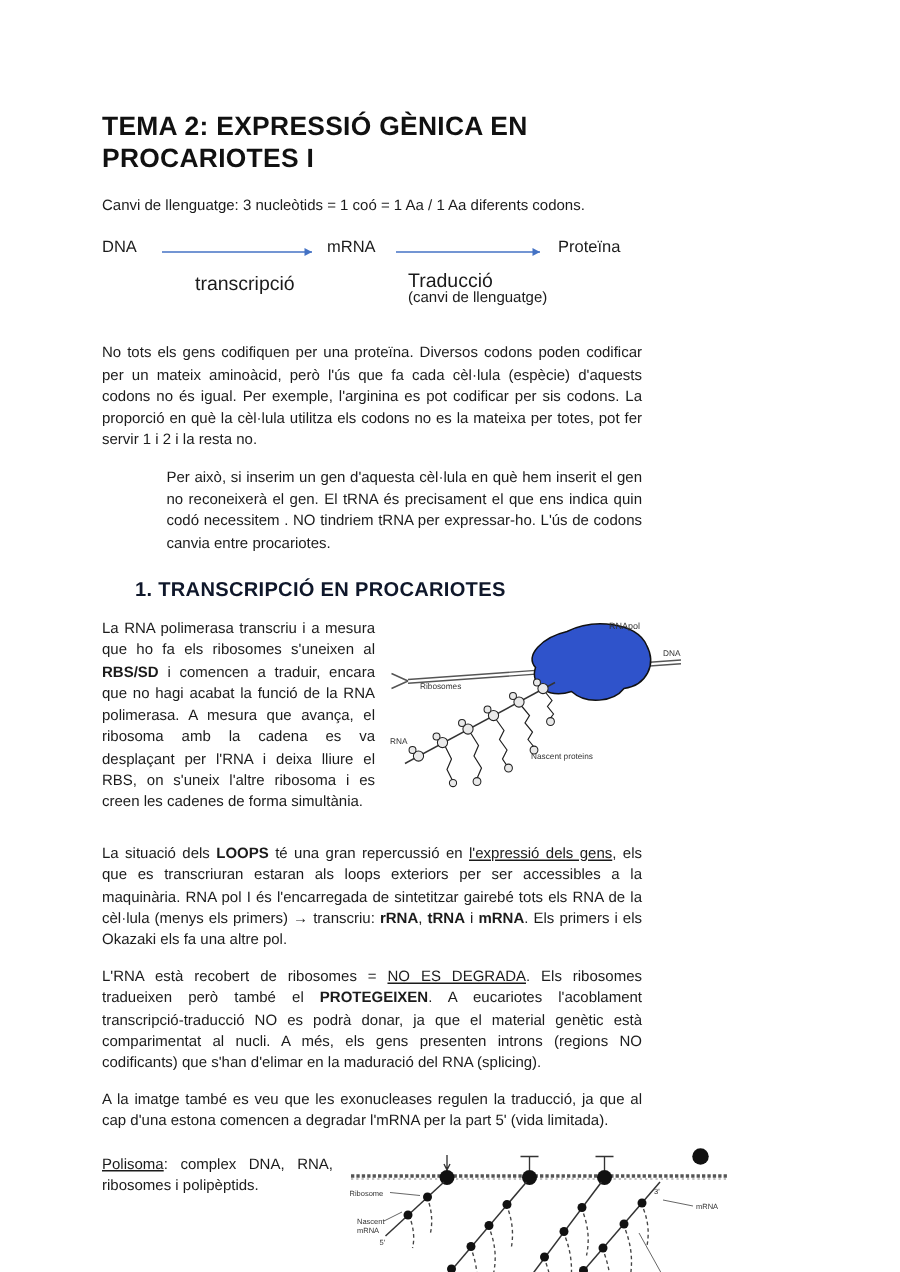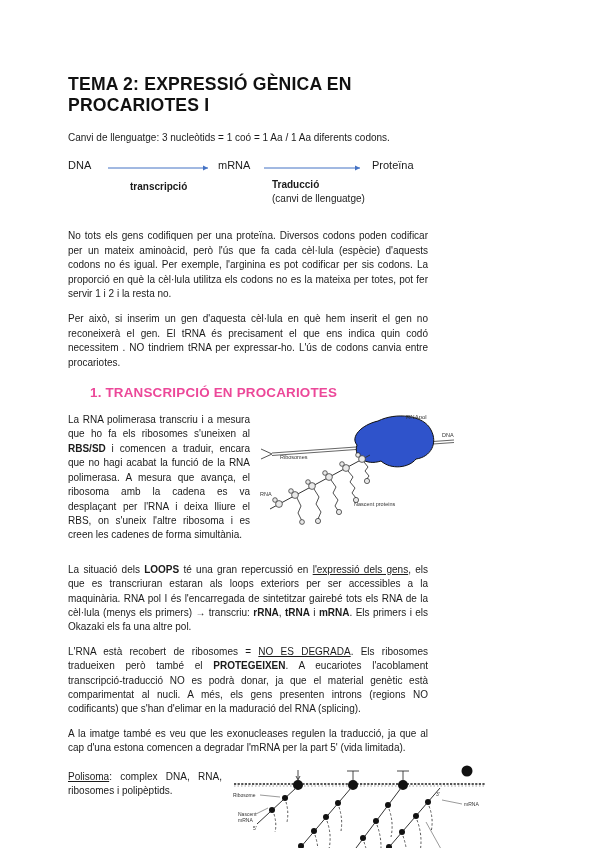--- a/index.html
+++ b/index.html
@@ -18,25 +18,25 @@
     margin:0 0 15px 0;color:#111;
   }
   p.body{
     font-size:10px;line-height:14.4px;text-align:justify;
     margin:0 0 10px 0;
   }
   .b{font-weight:bold;}
   .u{text-decoration:underline;}
   .flow{position:relative;height:54px;margin:14px 0 16px 0;font-size:11px;}
   .flow .node{position:absolute;top:0;}
-  .flow .lbl{position:absolute;font-size:10px;font-weight:bold;}
+  .flow .lbl{position:absolute;font-size:13px;}
   .flow .sub{position:absolute;font-size:10px;}
   .flow svg{position:absolute;overflow:visible;}
   h2.sec{
-    font-size:13.4px;font-weight:bold;color:#ec4899;
+    font-size:13.4px;font-weight:bold;color:#0f172a;
     margin:6px 0 13px 0;padding-left:22px;letter-spacing:.2px;
   }
   .wrapblock{margin:0 0 10px 0;}
   .wrapblock::after{content:"";display:block;clear:both;}
   .fig1{
     float:right;width:200px;height:116px;
     margin:-2px -30px 2px 8px;
   }
   .fig2{
     float:right;width:262px;height:148px;
@@ -65,21 +65,21 @@
       <line x1="0" y1="7" x2="96" y2="7" stroke="#4472C4" stroke-width="1"></line>
       <path d="M96,7 l-5,-2.6 l0,5.2 Z" fill="#4472C4"></path>
     </svg>
     <span class="lbl" style="left:62px;top:22px;">transcripció</span>
     <span class="lbl" style="left:204px;top:20px;text-align:right;">Traducció</span>
     <span class="sub" style="left:204px;top:34px;">(canvi de llenguatge)</span>
   </div>
 
   <p class="body" style="margin-bottom:11px;">No tots els gens codifiquen per una proteïna. Diversos codons poden codificar per un mateix aminoàcid, però l'ús que fa cada cèl·lula (espècie) d'aquests codons no és igual. Per exemple, l'arginina es pot codificar per sis codons. La proporció en què la cèl·lula utilitza els codons no es la mateixa per totes, pot fer servir 1 i 2 i la resta no.</p>
 
-  <p class="body" style="margin-bottom:15px;">Per això, si inserim un gen d'aquesta cèl·lula en què hem inserit el gen no reconeixerà el gen. El tRNA és precisament el que ens indica quin codó necessitem . NO tindriem tRNA per expressar-ho. L'ús de codons canvia entre procariotes.</p>
+  <p class="body" style="margin-bottom:15px;margin-left:43px;">Per això, si inserim un gen d'aquesta cèl·lula en què hem inserit el gen no reconeixerà el gen. El tRNA és precisament el que ens indica quin codó necessitem . NO tindriem tRNA per expressar-ho. L'ús de codons canvia entre procariotes.</p>
 
   <h2 class="sec">1. TRANSCRIPCIÓ EN PROCARIOTES</h2>
 
 
   <div class="wrapblock">
     <svg class="fig1" viewBox="0 0 200 116">
 
       <path d="M3,38 L14,43 M3,48 L14,43" stroke="#555" stroke-width="1" fill="none"></path>
       <line x1="14" y1="42" x2="196" y2="29" stroke="#555" stroke-width="0.9"></line>
       <line x1="14" y1="44.5" x2="196" y2="31.5" stroke="#555" stroke-width="0.9"></line>

